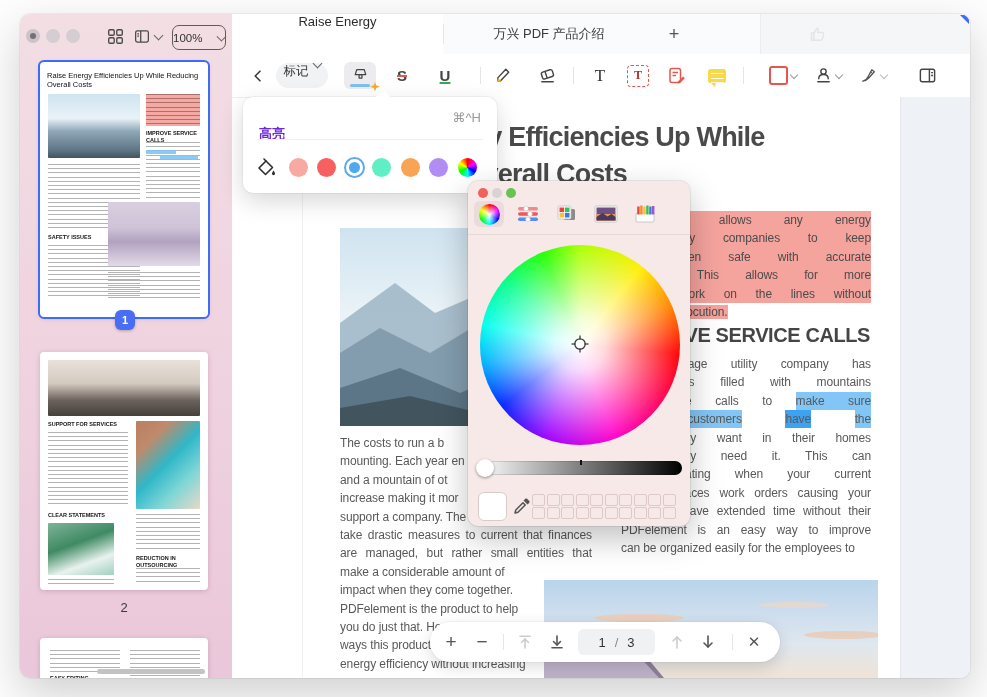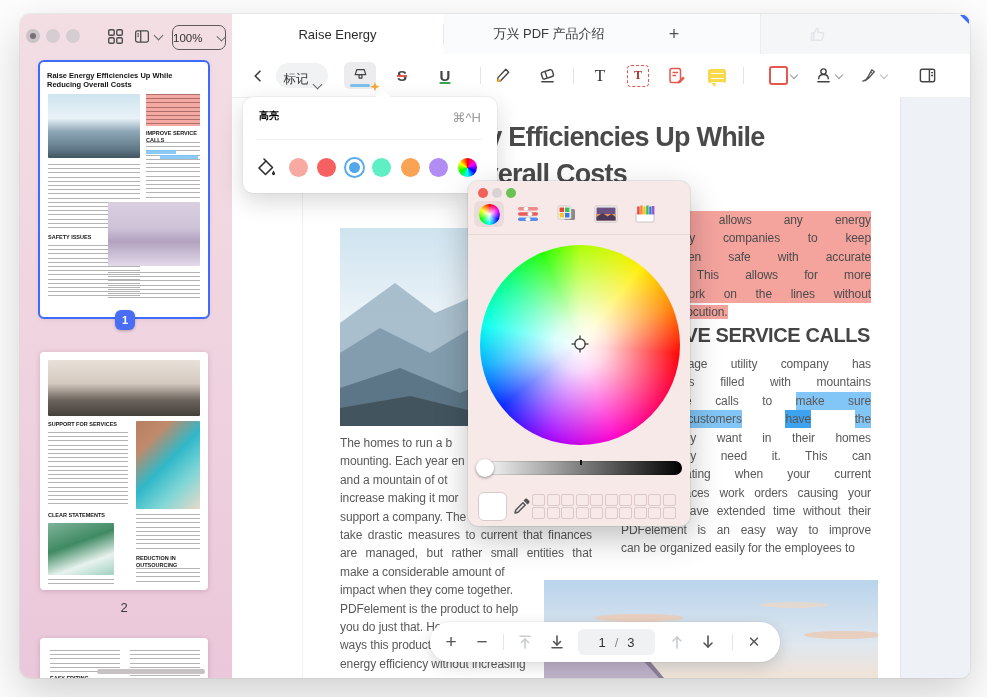--- a/index.html
+++ b/index.html
@@ -25,34 +25,34 @@
   .tm-snow{background:linear-gradient(180deg,#d8cfe0 0%,#cfc3d8 40%,#b2a2c0 62%,#e2dae8 100%)}
   .tm-rocks{background:linear-gradient(180deg,#e9e1d9 0%,#d3c9bf 42%,#6b625c 72%,#45403b 100%)}
   .tm-coral{background:linear-gradient(135deg,#b97f62 0%,#c08a6b 22%,#2fb8c9 48%,#7fd6d6 72%,#e8d9c8 100%)}
   .tm-tropical{background:linear-gradient(160deg,#7fb39a 0%,#3f8a63 40%,#e8f2ee 72%,#9fd0c0 100%)}
   .badge1{position:absolute;left:95px;top:296px;width:20px;height:20px;background:#4A6DF5;border-radius:6px;color:#fff;
           font-size:11px;font-weight:700;display:flex;align-items:center;justify-content:center;box-shadow:0 1px 3px rgba(0,0,0,.25)}
   .pglabel{position:absolute;left:20px;width:168px;text-align:center;font-size:13px;color:#3a3a3a}
   .sb-scroll{position:absolute;left:77px;top:655px;width:108px;height:5px;border-radius:3px;background:#c6c2c4}
   
   .tabbar{position:absolute;left:212px;top:0;width:738px;height:40px;background:#FAFBFC;border-bottom:1px solid #ECECEC}
-  .tab-active{position:absolute;left:0;top:0;width:211px;height:41px;background:#fff;display:flex;align-items:center;justify-content:center;
+  .tab-active{position:absolute;left:0;top:0;width:211px;height:41px;background:#fff;display:flex;align-items:flex-start;justify-content:center;
               font-size:13px;color:#2b2b2b}
   .tab2{position:absolute;left:212px;top:0;width:210px;height:40px;display:flex;align-items:center;justify-content:center;font-size:13px;color:#3a3a3a}
   .vsep{position:absolute;top:10px;width:1px;height:20px;background:#E6E6E6}
   .newtab{position:absolute;left:430px;top:8px;width:24px;height:24px;display:flex;align-items:center;justify-content:center;
           font-size:18px;color:#555;border-radius:5px}
   .collab{position:absolute;left:528px;top:0;width:210px;height:40px;background:#F5F6F8;border-left:1px solid #ECECEC}
   .corner-acc{position:absolute;right:1px;top:1px;width:0;height:0;border-left:9px solid transparent;border-top:9px solid #3D6BFA}
   
   .toolbar{position:absolute;left:212px;top:40px;width:738px;height:43px;background:#fff;border-bottom:1px solid #EFEFEF}
   .tbi{position:absolute;top:40px;width:36px;height:43px;display:flex;align-items:center;justify-content:center;gap:3px}
   .tdiv{position:absolute;top:53px;width:1px;height:17px;background:#E4E4E4}
   .mode-pill{position:absolute;left:256px;top:49px;width:52px;height:25px;background:#F1F2F4;border-radius:13px;
-             display:flex;align-items:flex-end;justify-content:center;gap:5px;font-size:12.5px;color:#333}
+             display:flex;align-items:flex-start;justify-content:center;gap:5px;font-size:12.5px;color:#333}
   .hl-active{width:32px;height:27px;background:#ECECEE;border-radius:6px;display:flex;align-items:center;justify-content:center;position:relative}
   .hl-underbar{position:absolute;left:6px;bottom:2px;width:20px;height:3.5px;background:#7CC0EE;border-radius:2px}
   .sparkle{position:absolute;right:-4px;bottom:-3px}
   .glyphS{font-size:15px;font-weight:600;color:#444;text-decoration:line-through;text-decoration-color:#E4574D;text-decoration-thickness:2px}
   .glyphU{font-size:15px;font-weight:600;color:#444;text-decoration:underline;text-decoration-color:#3AA655;text-decoration-thickness:2px}
   .glyphT{font-family:"Liberation Serif",serif;font-size:17px;color:#333}
   .boxT{width:20px;height:20px;border:1.5px dashed #E4574D;border-radius:4px;display:flex;align-items:center;justify-content:center}
   .boxT span{font-family:"Liberation Serif",serif;font-size:12px;color:#A93630;font-weight:600}
   .note-y{width:18px;height:14px;background:#F9D94C;border-radius:2.5px;position:relative;
           background-image:repeating-linear-gradient(180deg,transparent 0,transparent 3px,rgba(255,255,255,.9) 3px,rgba(255,255,255,.9) 4.5px);background-size:70% 100%;background-position:3px 1px;background-repeat:no-repeat}
@@ -71,21 +71,21 @@
   .jl{text-align:justify;text-align-last:justify}
   .hrline{background:#F5A39D}
   .hr{background:#F5A39D}
   .hb{background:#82C6F7;padding:2px 0}
   .hb2{background:#3DA2EF;padding:2px 0}
   .photo{position:absolute;overflow:hidden}
   
   .hpopup{position:absolute;left:223px;top:83px;width:254px;height:96px;background:#fff;border-radius:10px;z-index:40;
           box-shadow:0 8px 24px rgba(0,0,0,.16),0 0 0 1px rgba(0,0,0,.04)}
   .hpopup .arrow{position:absolute;left:134px;top:-5px;width:12px;height:12px;background:#fff;transform:rotate(45deg);border-radius:2px}
-  .hp-title{position:absolute;left:16px;top:12px;font-size:10px;font-weight:600;color:#000000}
+  .hp-title{position:absolute;left:16px;top:28px;font-size:13px;font-weight:600;color:#6d28d9}
   .hp-short{position:absolute;right:16px;top:13px;font-size:13px;color:#9a9a9a}
   .hp-div{position:absolute;left:14px;right:14px;top:42px;height:1px;background:#F0F0F0}
   .hp-row{position:absolute;left:12px;top:53px;right:12px;height:34px;display:flex;align-items:center;gap:9.5px}
   .swatch{width:19px;height:19px;border-radius:50%;flex:0 0 auto}
   .swatch.sel{width:11px;height:11px;border:3px solid #fff;outline:2.5px solid #5AABEE}
   .swatch.rainbow{background:conic-gradient(#f00,#f0f,#00f,#0ff,#0f0,#ff0,#f00)}
   
   .cpanel{position:absolute;left:448px;top:167px;width:222px;height:345px;background:#F6E9E8;border-radius:10px;z-index:50;
           box-shadow:0 12px 32px rgba(0,0,0,.25),0 0 0 1px rgba(0,0,0,.07)}
   .cp-dot{position:absolute;top:7px;width:10px;height:10px;border-radius:50%}
@@ -141,21 +141,21 @@
           <line x1="4.5" y1="9.5" x2="6.5" y2="9.5"></line>
       </svg>
       <span class="chev"></span>
     </span>
     <div class="zoom-pill">
       <span>100%</span>
       <span class="chev"></span>
     </div>
 
     <div class="thumb sel" style="left:20px;top:48px;width:168px;height:255px">
-      <div style="position:absolute;left:7px;top:9px;width:152px;font-size:7.5px;line-height:9px;font-weight:700;color:#111">Raise Energy Efficiencies Up While Reducing Overall Costs</div>
+      <div style="position:absolute;left:7px;top:9px;width:152px;font-size:7.5px;line-height:9px;font-weight:400;color:#111">Raise Energy Efficiencies Up While Reducing Overall Costs</div>
       <div class="timg tm-mountain" style="left:8px;top:32px;width:92px;height:64px"></div>
       <div class="mtred" style="left:106px;top:32px;width:54px;height:32px"></div>
       <div class="mh" style="left:106px;top:68px;width:54px">IMPROVE SERVICE CALLS</div>
       <div class="mt" style="left:106px;top:80px;width:54px;height:56px"></div>
       <div style="position:absolute;left:106px;top:88px;width:30px;height:4px;background:#7CC4F5;opacity:.9"></div>
       <div style="position:absolute;left:120px;top:92.5px;width:38px;height:4px;background:#7CC4F5;opacity:.9"></div>
       <div class="mt" style="left:8px;top:102px;width:92px;height:66px"></div>
       <div class="mh" style="left:8px;top:172px;width:92px">SAFETY ISSUES</div>
       <div class="mt" style="left:8px;top:183px;width:92px;height:54px"></div>
       <div class="timg tm-snow" style="left:68px;top:140px;width:92px;height:64px"></div>
@@ -326,21 +326,21 @@
         </defs>
         <rect width="250" height="198" fill="url(#sky1)"></rect>
         <path d="M0 95 L55 55 L95 85 L130 70 L175 95 L250 60 L250 198 L0 198 Z" fill="#9db5c5" opacity=".85"></path>
         <path d="M0 125 L40 100 L90 125 L140 95 L200 125 L250 100 L250 198 L0 198 Z" fill="#7e99ab" opacity=".9"></path>
         <path d="M0 160 L60 140 L120 165 L180 140 L250 165 L250 198 L0 198 Z" fill="#5d7687"></path>
         <path d="M0 180 L70 168 L140 185 L210 170 L250 182 L250 198 L0 198 Z" fill="#42555f"></path>
       </svg>
     </div>
 
     <div class="colL" id="left-col">
-        <div class="tl"><span>The homes to run a b</span></div>
+        <div class="tl"><span>The costs to run a b</span></div>
         <div class="tl"><span>mounting. Each year en</span></div>
         <div class="tl"><span>and a mountain of ot</span></div>
         <div class="tl"><span>increase making it mor</span></div>
         <div class="tl"><span>support a company. The</span></div>
         <div class="tl jl"><span>take drastic measures to current that finances</span></div>
         <div class="tl jl"><span>are managed, but rather small entities that</span></div>
         <div class="tl"><span>make a considerable amount of</span></div>
         <div class="tl"><span>impact when they come together.</span></div>
         <div class="tl"><span>PDFelement is the product to help</span></div>
         <div class="tl"><span>you do just that. Here are just a few</span></div>

